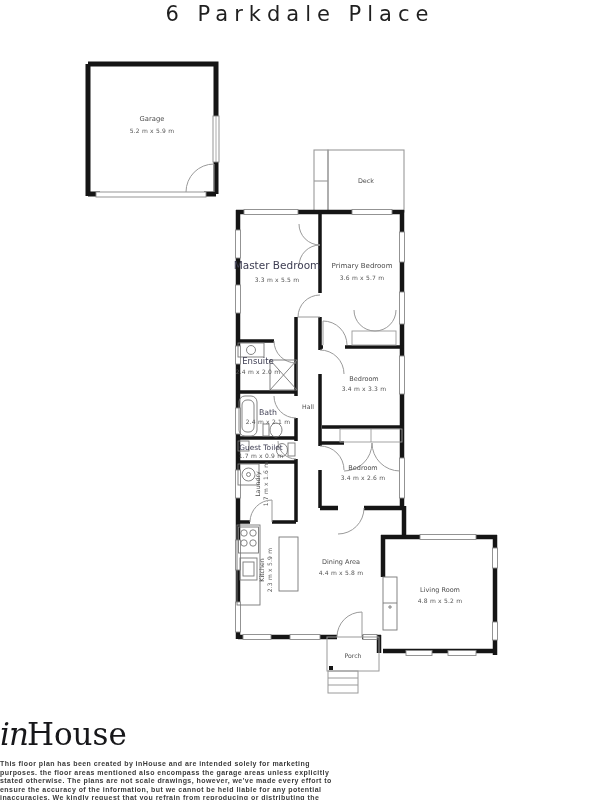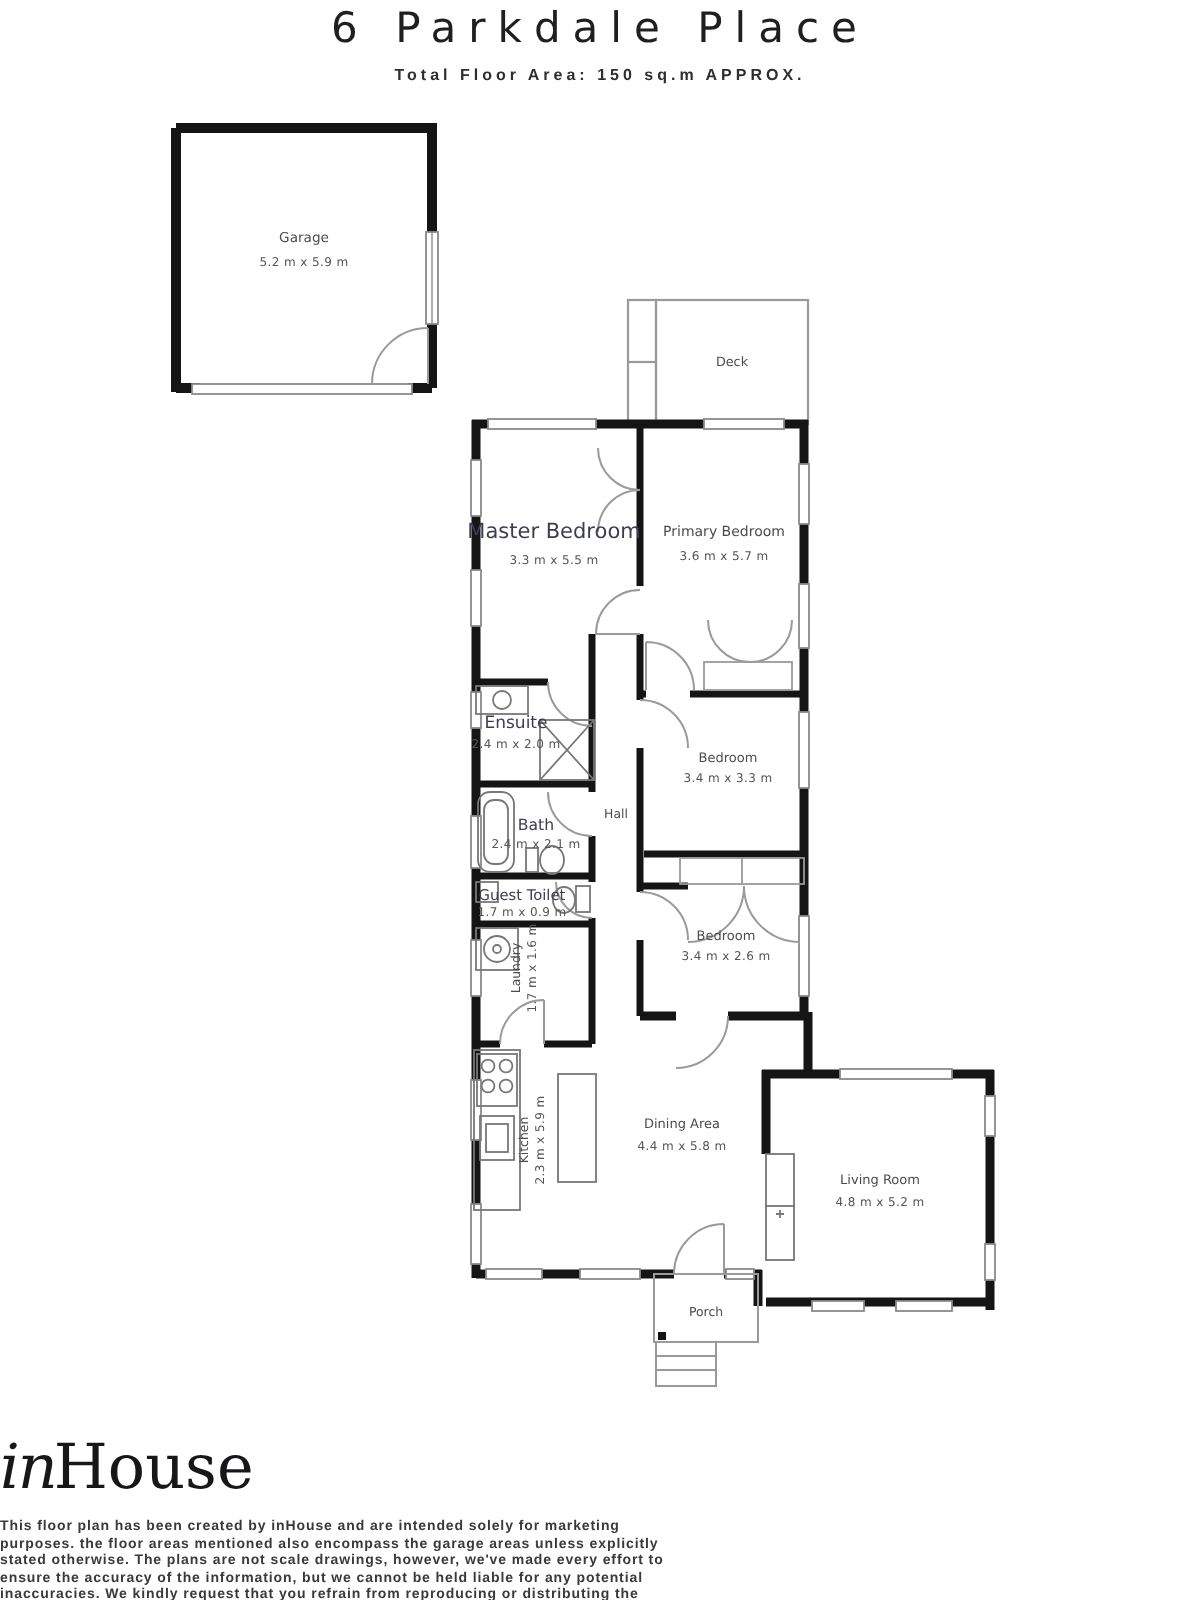--- a/index.html
+++ b/index.html
@@ -27,21 +27,20 @@
   .disclaimer{
     top:760px;font-size:7px;line-height:8.6px;letter-spacing:.45px;
     color:#3a3a3a;font-weight:700;
   }
 </style>
 </head>
 <body>
 
 <div class="header">
   <div class="title">6 Parkdale Place</div>
-  <div class="subtitle">Total Floor Area: 150 sq.m APPROX.</div>
 </div>
 
 <svg class="plan" width="600" height="800" viewBox="0 0 600 800">
 
   <g stroke="#151515" stroke-width="5" fill="none">
     <path d="M88,64 H216 V194 M88,64 V196 M88,194 H100 M204,194 H216"></path>
   </g>
   <g>
     <rect x="96" y="192" width="110" height="5" fill="#ffffff" stroke="#8a8a8a" stroke-width="0.9"></rect>
   </g>

